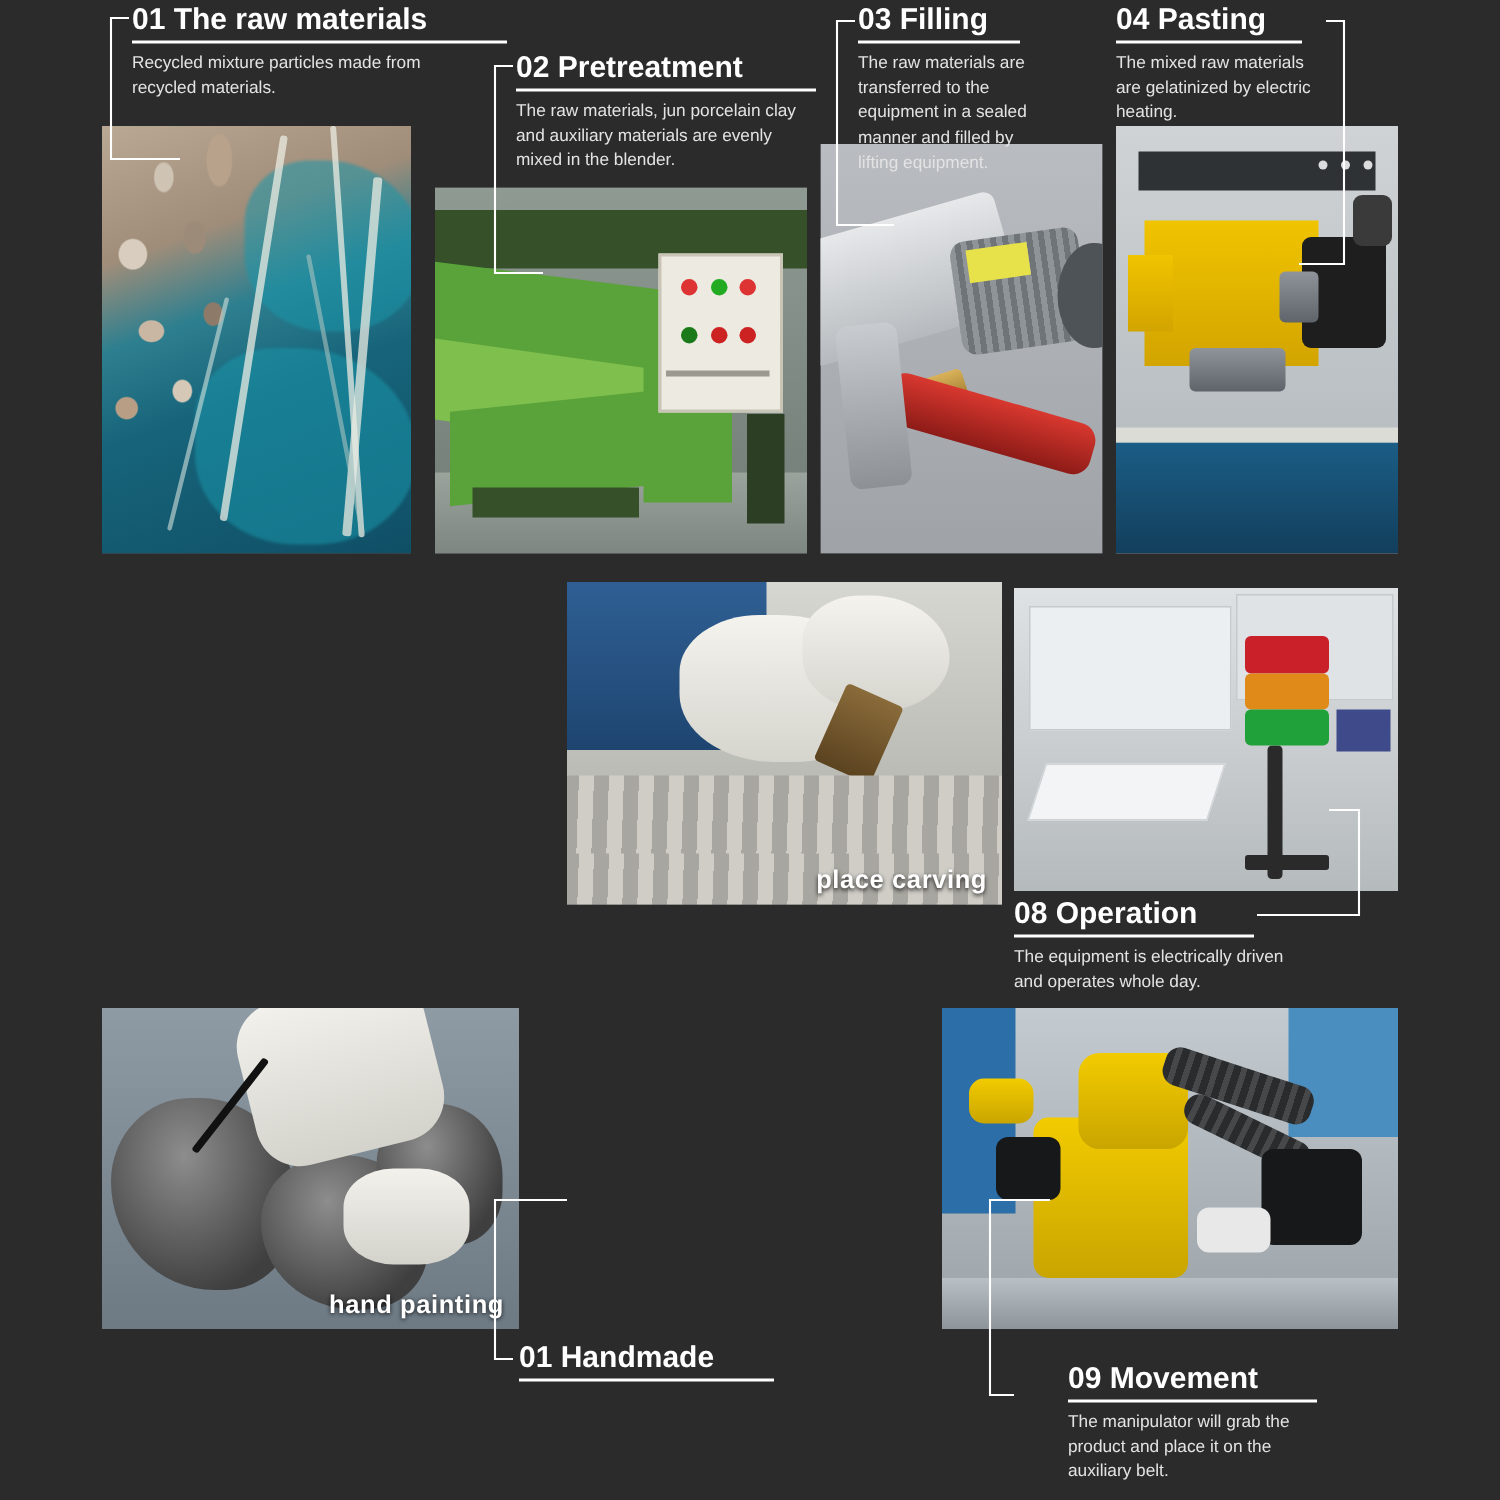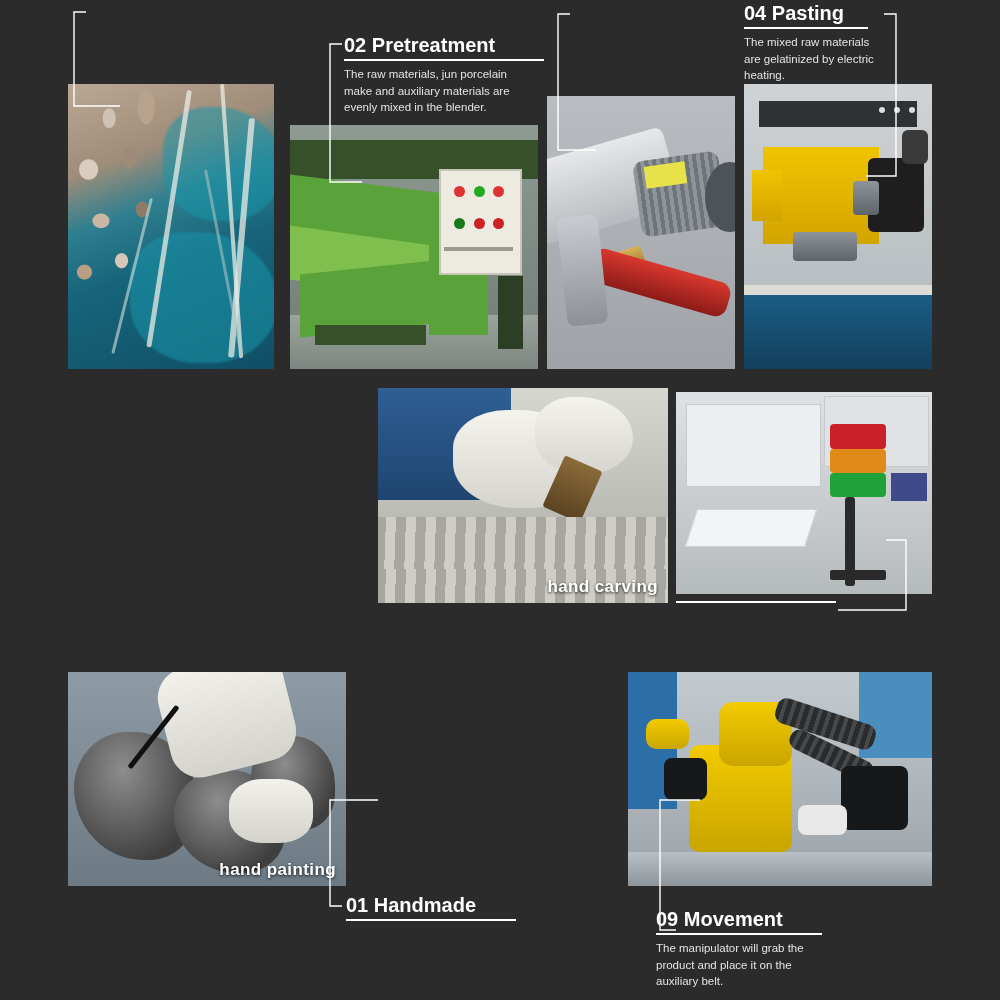--- a/index.html
+++ b/index.html
@@ -226,21 +226,21 @@
 
   <div class="tile" style="left:378px;top:388px;width:290px;height:215px;">
     <div class="art-carve">
       <div class="sleeve" style="left:0;top:0;width:46%;height:52%;"></div>
       <div class="glove" style="left:26%;top:10%;width:48%;height:46%;"></div>
       <div class="glove" style="left:54%;top:4%;width:34%;height:36%;"></div>
       <div class="tool" style="left:60%;top:34%;width:14%;height:26%;"></div>
       <div class="tube" style="left:-4%;top:60%;width:108%;height:30%;"></div>
       <div class="tube" style="left:-4%;top:84%;width:108%;height:20%;"></div>
     </div>
-    <div class="cap">hand carving</div>
+    <div class="cap">place carving</div>
   </div>
 
   <div class="tile" style="left:676px;top:392px;width:256px;height:202px;">
     <div class="art-tower">
       <div class="machine" style="left:4%;top:6%;width:52%;height:40%;"></div>
       <div class="machine" style="left:58%;top:2%;width:40%;height:34%;background:#dfe3e6;"></div>
       <div class="tray" style="left:6%;top:58%;width:46%;height:18%;"></div>
       <div class="pole" style="left:66%;top:52%;width:10px;height:44%;"></div>
       <div class="pole" style="left:60%;top:88%;width:22%;height:10px;border-radius:2px;"></div>
       <div class="lamp" style="left:60%;top:16%;width:22%;height:12%;background:#c9202a;"></div>
@@ -293,42 +293,54 @@
       <path d="M884,14 L896,14 L896,176 L866,176" stroke="#ffffff" stroke-width="1.4" fill="none"></path>
 
       <path d="M838,610 L906,610 L906,540 L886,540" stroke="#ffffff" stroke-width="1.4" fill="none"></path>
 
       <path d="M342,906 L330,906 L330,800 L378,800" stroke="#ffffff" stroke-width="1.4" fill="none"></path>
 
       <path d="M676,930 L660,930 L660,800 L700,800" stroke="#ffffff" stroke-width="1.4" fill="none"></path>
     </svg>
   </div>
 
+  <div class="callout" style="left:88px;top:2px;width:250px;">
+    <div class="c-title">01 The raw materials</div>
+    <div class="c-rule"></div>
+    <div class="c-body" style="width:212px;">Recycled mixture particles made from recycled materials.</div>
+  </div>
 
   <div class="callout" style="left:344px;top:34px;width:200px;">
     <div class="c-title">02 Pretreatment</div>
     <div class="c-rule"></div>
-    <div class="c-body" style="width:188px;">The raw materials, jun porcelain make and auxiliary materials are evenly mixed in the blender.</div>
-  </div>
-
+    <div class="c-body" style="width:188px;">The raw materials, jun porcelain clay and auxiliary materials are evenly mixed in the blender.</div>
+  </div>
+
+  <div class="callout" style="left:572px;top:2px;width:160px;">
+    <div class="c-title">03 Filling</div>
+    <div class="c-rule" style="width:108px;"></div>
+    <div class="c-body" style="width:126px;">The raw materials are transferred to the equipment in a sealed manner and filled by lifting equipment.</div>
+  </div>
 
   <div class="callout" style="left:744px;top:2px;width:150px;">
     <div class="c-title">04 Pasting</div>
     <div class="c-rule" style="width:124px;"></div>
     <div class="c-body" style="width:138px;">The mixed raw materials are gelatinized by electric heating.</div>
   </div>
 
   <div class="callout" style="left:676px;top:598px;width:210px;">
+    <div class="c-title">08 Operation</div>
     <div class="c-rule" style="width:160px;"></div>
+    <div class="c-body" style="width:200px;">The equipment is electrically driven and operates whole day.</div>
   </div>
 
   <div class="callout" style="left:346px;top:894px;width:300px;">
     <div class="c-title">01 Handmade</div>
     <div class="c-rule" style="width:170px;"></div>
   </div>
 
-  <div class="callout" style="left:656px;top:908px;width:190px;">
+  <div class="callout" style="left:712px;top:908px;width:190px;">
     <div class="c-title">09 Movement</div>
     <div class="c-rule" style="width:166px;"></div>
     <div class="c-body" style="width:160px;">The manipulator will grab the product and place it on the auxiliary belt.</div>
   </div>
 
 </div>
 
 </body></html>

